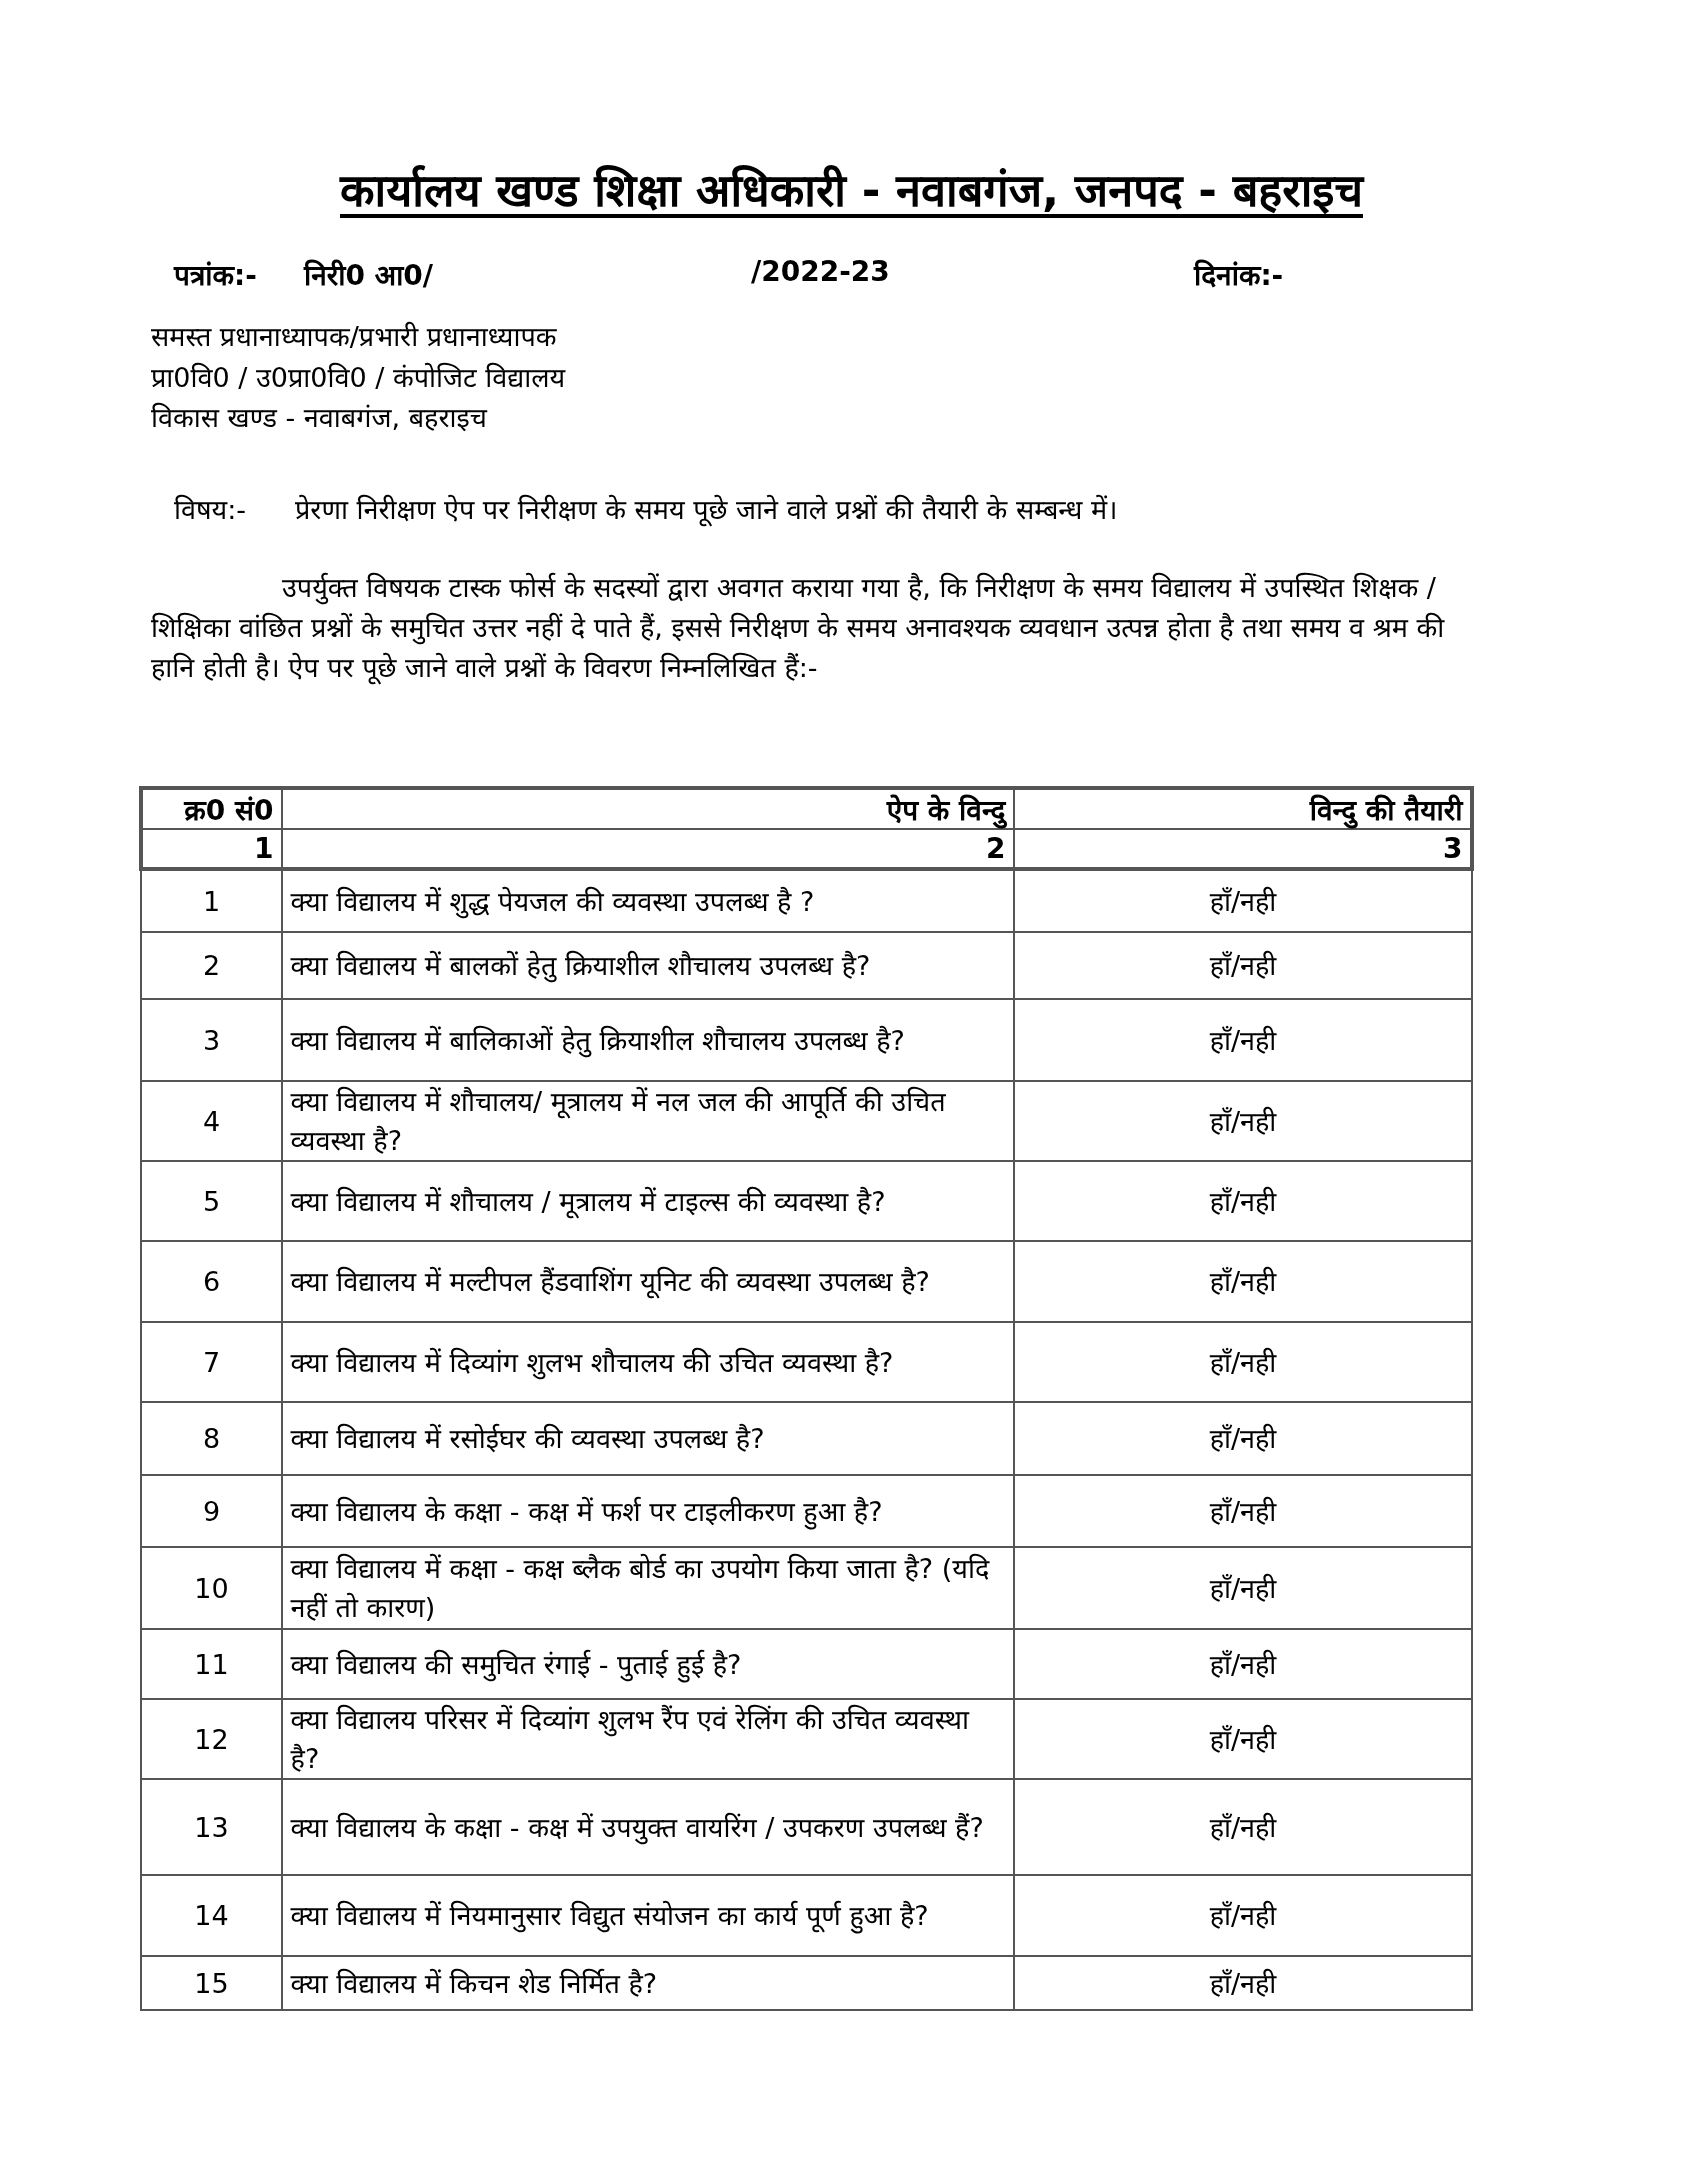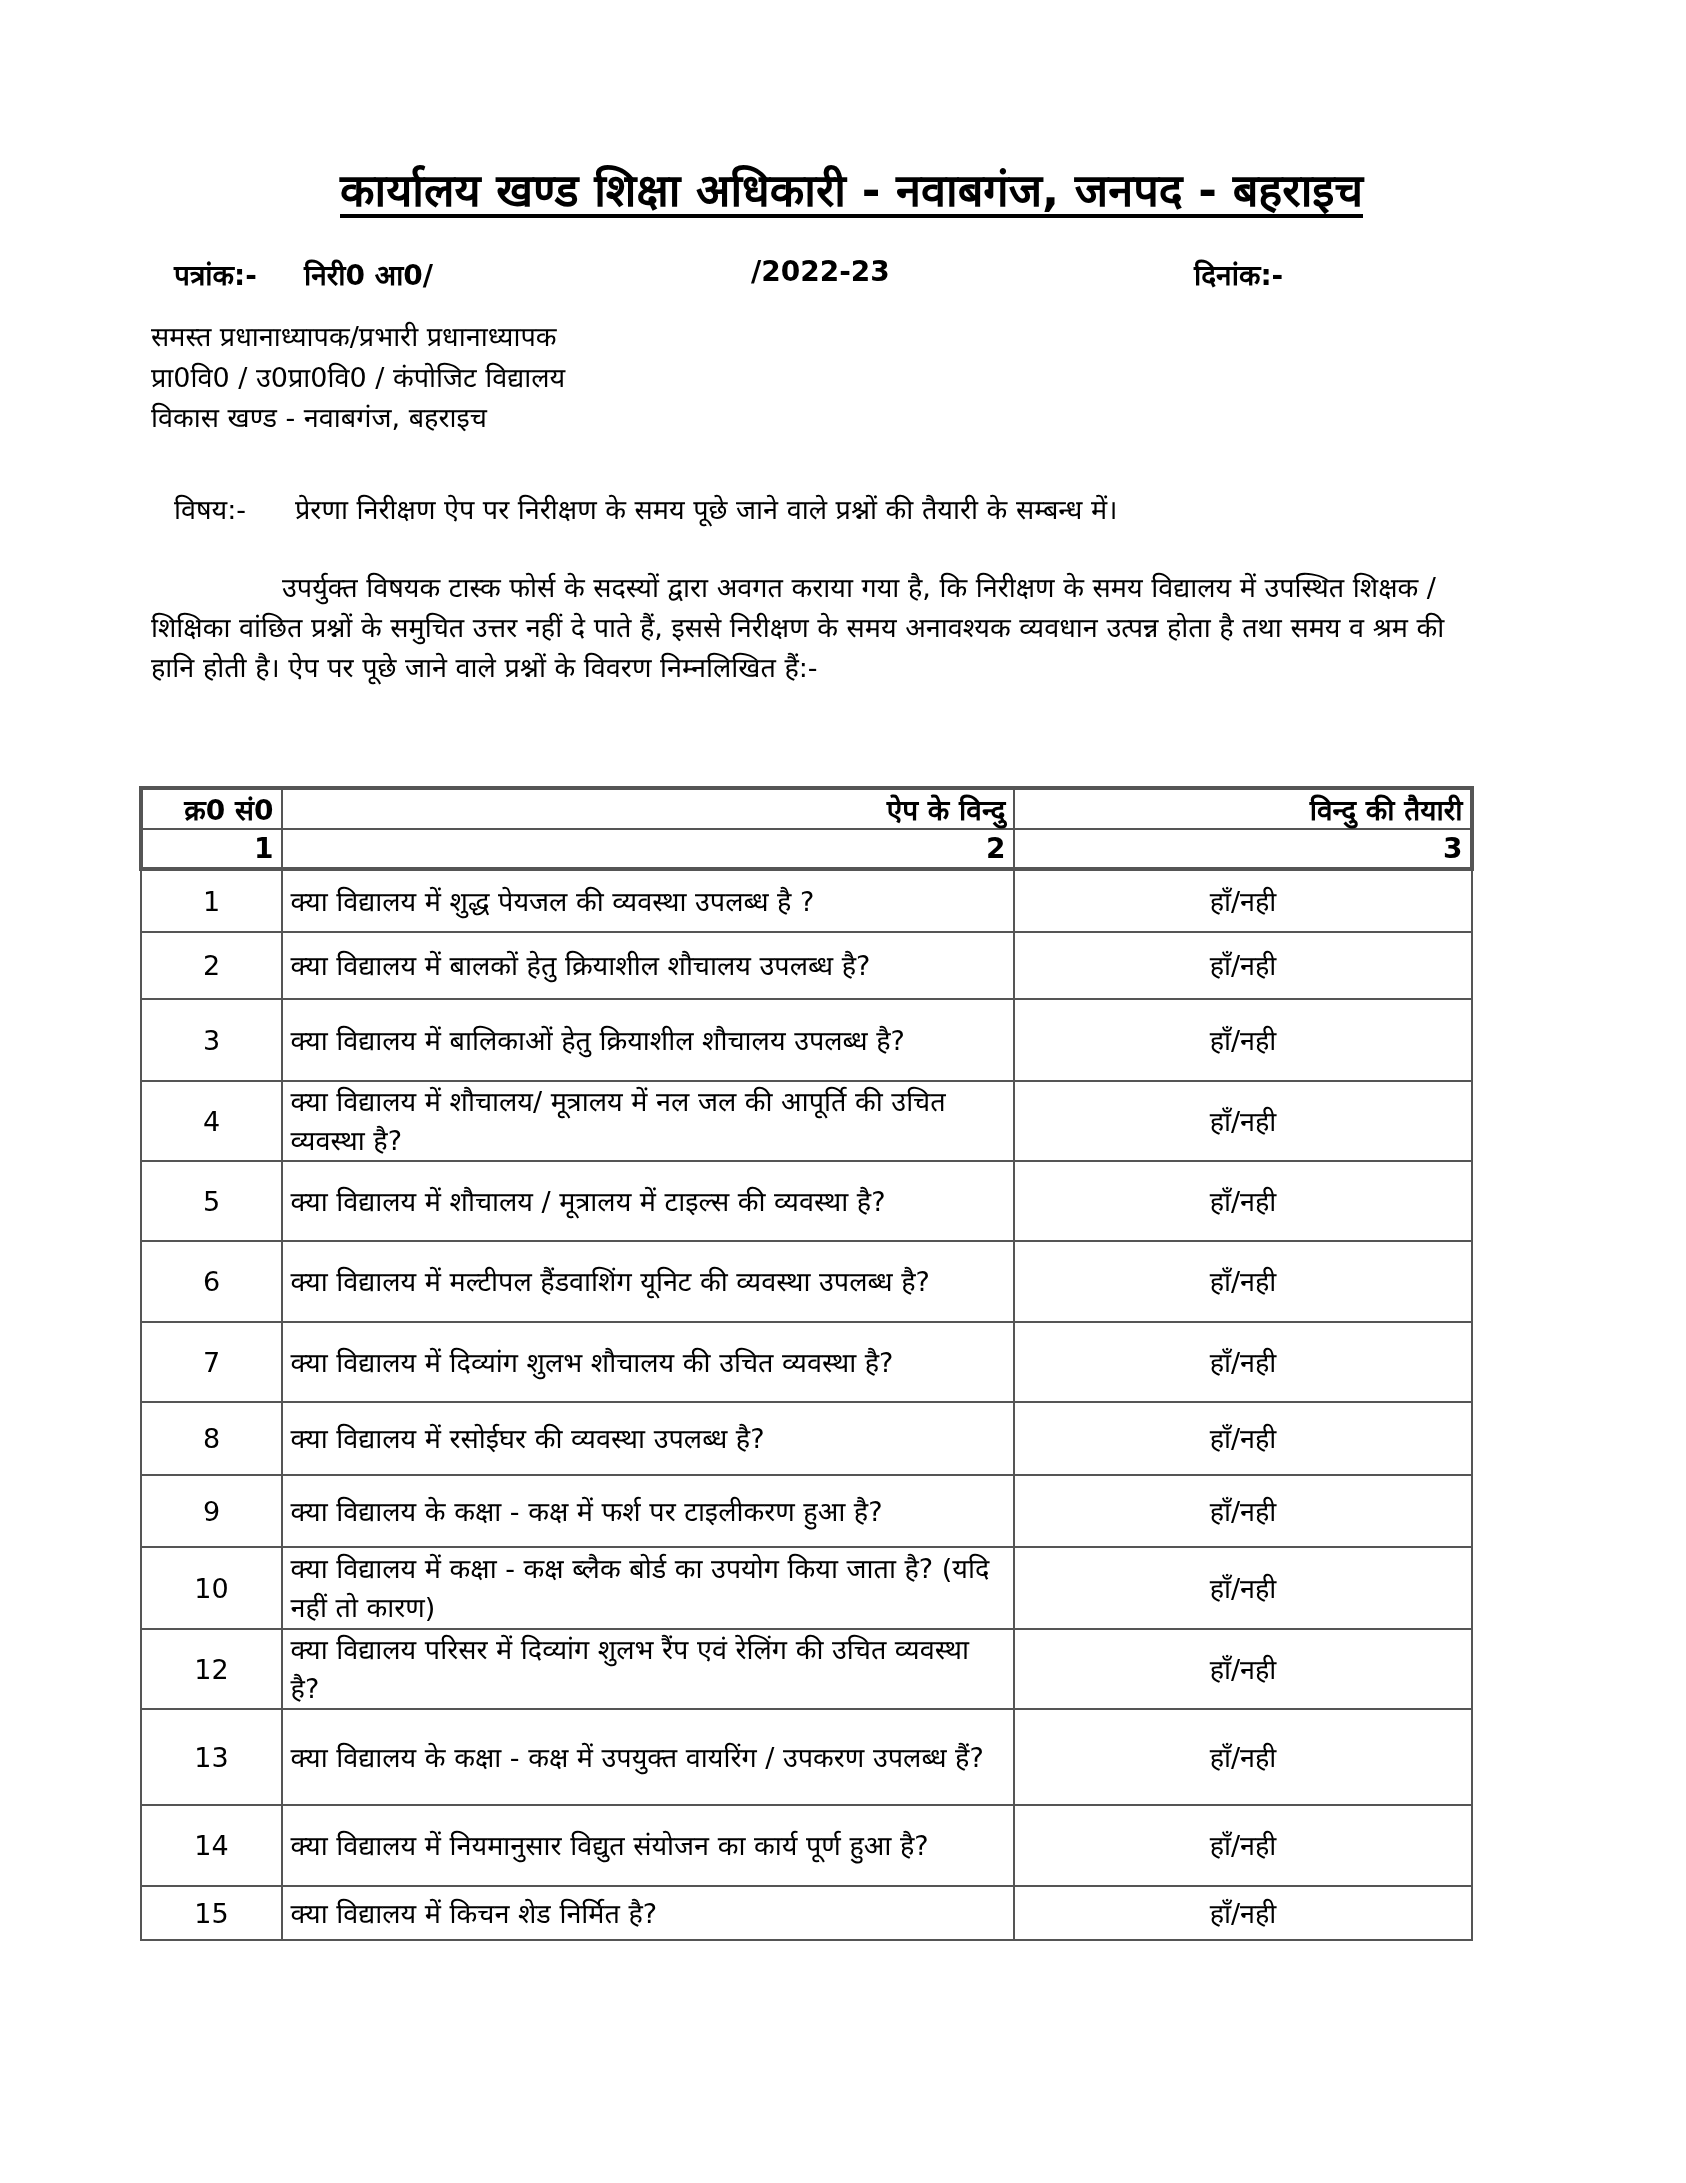--- a/index.html
+++ b/index.html
@@ -105,20 +105,25 @@
       <tr style="height: 72px;">
         <td class="sno">9</td>
         <td class="q">क्या विद्यालय के कक्षा - कक्ष में फर्श पर टाइलीकरण हुआ है?</td>
         <td class="ans">हाँ/नही</td>
       </tr>
       <tr style="height: 82px;">
         <td class="sno">10</td>
         <td class="q">क्या विद्यालय में कक्षा - कक्ष ब्लैक बोर्ड का उपयोग किया जाता है? (यदि नहीं तो कारण)</td>
         <td class="ans">हाँ/नही</td>
       </tr>
+      <tr style="height: 70px;">
+        <td class="sno">11</td>
+        <td class="q">क्या विद्यालय की समुचित रंगाई - पुताई हुई है?</td>
+        <td class="ans">हाँ/नही</td>
+      </tr>
       <tr style="height: 80px; padding-left: 24px;">
         <td class="sno">12</td>
         <td class="q">क्या विद्यालय परिसर में दिव्यांग शुलभ रैंप एवं रेलिंग की उचित व्यवस्था है?</td>
         <td class="ans">हाँ/नही</td>
       </tr>
       <tr style="height: 96px;">
         <td class="sno">13</td>
         <td class="q">क्या विद्यालय के कक्षा - कक्ष में उपयुक्त वायरिंग / उपकरण उपलब्ध हैं?</td>
         <td class="ans">हाँ/नही</td>
       </tr>

